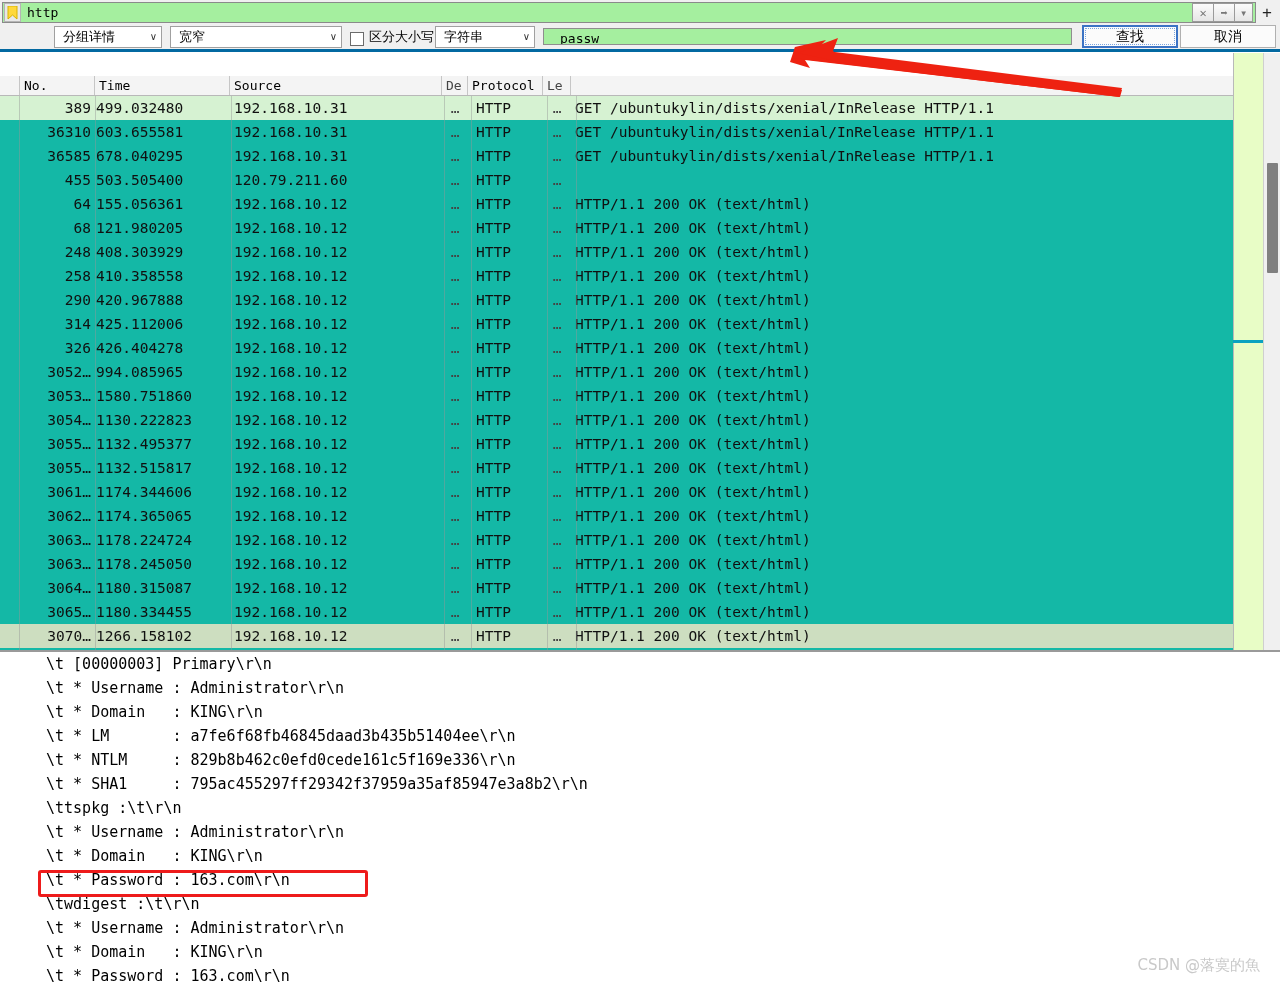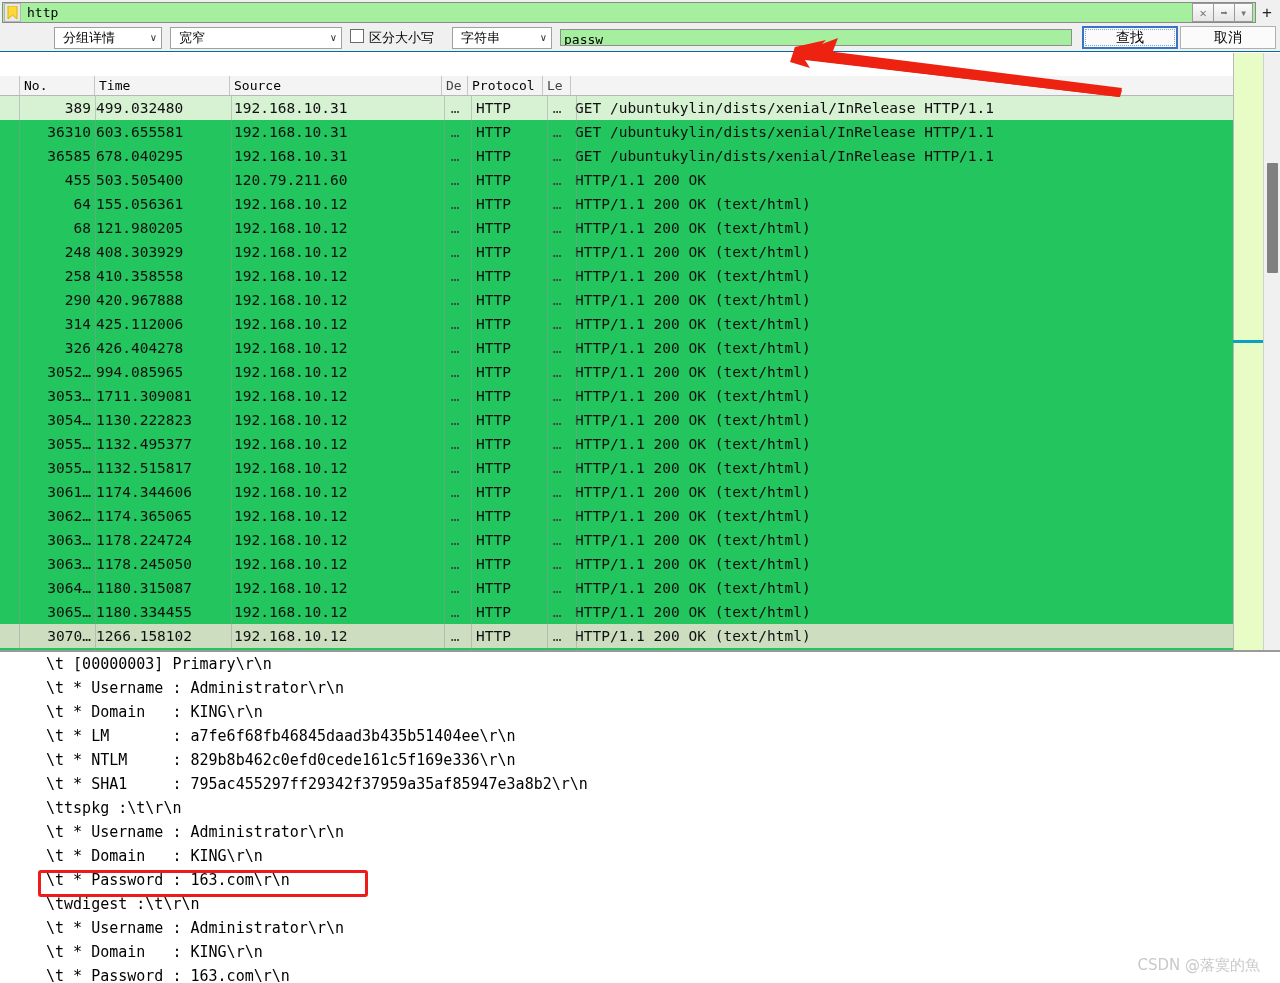--- a/index.html
+++ b/index.html
@@ -81,21 +81,21 @@
 
   
   .find-bar {
     position: absolute;
     left: 0; top: 24px;
     width: 1280px; height: 28px;
     background: #f0f0f0;
     display: flex;
     align-items: center;
     padding: 1px 4px;
-    border-bottom: 1px solid #0369a1;
+    border-bottom: 3px solid #0369a1;
   }
   .combo {
     height: 22px;
     background: #ffffff;
     border: 1px solid #a0a0a0;
     display: flex; align-items: center;
     justify-content: space-between;
     font-family: "DejaVu Sans", sans-serif;
     font-size: 13px;
     color: #000;
@@ -106,22 +106,22 @@
   .combo .chev {
     margin-left: 10px;
     color: #333; font-size: 10px;
     font-family: "Liberation Sans", sans-serif;
   }
   #combo-packet-detail { width: 108px; margin-left: 50px; }
   #combo-narrow-wide  { width: 172px; }
   #combo-string-type  { width: 100px; }
 
   .case-chk {
-    display: flex; align-items: flex-start;
-    margin-right: 18px;
+    display: flex; align-items: flex-end;
+    margin-right: 1px;
   }
   .case-chk .box {
     width: 14px; height: 14px;
     border: 1px solid #6b6b6b;
     background: #fff;
     margin-right: 5px;
   }
   .case-chk .lbl {
     font-family: "DejaVu Sans", sans-serif;
     font-size: 13px; color: #000;
@@ -130,21 +130,21 @@
 
   .search-input {
     flex: 1;
     height: 17px;
     background: #a5ef9f;
     border: 1px solid #8e8e8e;
     font-family: "DejaVu Sans Mono", monospace;
     font-size: 13px;
     color: #000;
     line-height: 19px;
-    padding-left: 3px;
+    padding-left: 16px;
     white-space: nowrap;
     overflow: hidden;
     margin-right: 8px;
   }
   .tbtn {
     width: 96px; height: 23px;
     background: #fbfbfb;
     border: 1px solid #b0b0b0;
     display: flex; align-items: center; justify-content: center;
     font-family: "DejaVu Sans", sans-serif;
@@ -184,21 +184,21 @@
     white-space: nowrap;
   }
   .pl-body {
     position: relative;
     height: 577px;
     overflow: hidden;
   }
   .prow {
     display: flex;
     height: 24px;
-    background: #22c55e;
+    background: #14b8a6;
     font-family: "DejaVu Sans Mono", monospace;
     font-size: 14.5px;
     color: #101010;
     align-items: center;
   }
   .prow.first-row { background: #d6f2d2; }
   .prow.selected  { background: #cddec0; }
   .prow .cell {
     overflow: hidden;
     white-space: nowrap;
@@ -390,21 +390,20 @@
           <div class="cell c-info">GET /ubuntukylin/dists/xenial/InRelease HTTP/1.1</div>
         </div>
         <div class="prow">
           <div class="cell c-marker"></div>
           <div class="cell c-no">455</div>
           <div class="cell c-time">503.505400</div>
           <div class="cell c-src">120.79.211.60</div>
           <div class="cell c-dst">…</div>
           <div class="cell c-proto">HTTP</div>
           <div class="cell c-len">…</div>
-          <div class="cell c-info">HTTP/1.1 200 OK</div>
         </div>
         <div class="prow">
           <div class="cell c-marker"></div>
           <div class="cell c-no">64</div>
           <div class="cell c-time">155.056361</div>
           <div class="cell c-src">192.168.10.12</div>
           <div class="cell c-dst">…</div>
           <div class="cell c-proto">HTTP</div>
           <div class="cell c-len">…</div>
           <div class="cell c-info">HTTP/1.1 200 OK  (text/html)</div>
@@ -475,21 +474,21 @@
           <div class="cell c-time">994.085965</div>
           <div class="cell c-src">192.168.10.12</div>
           <div class="cell c-dst">…</div>
           <div class="cell c-proto">HTTP</div>
           <div class="cell c-len">…</div>
           <div class="cell c-info">HTTP/1.1 200 OK  (text/html)</div>
         </div>
         <div class="prow">
           <div class="cell c-marker"></div>
           <div class="cell c-no">3053…</div>
-          <div class="cell c-time">1711.309081</div>
+          <div class="cell c-time">1580.751860</div>
           <div class="cell c-src">192.168.10.12</div>
           <div class="cell c-dst">…</div>
           <div class="cell c-proto">HTTP</div>
           <div class="cell c-len">…</div>
           <div class="cell c-info">HTTP/1.1 200 OK  (text/html)</div>
         </div>
         <div class="prow">
           <div class="cell c-marker"></div>
           <div class="cell c-no">3054…</div>
           <div class="cell c-time">1130.222823</div>

